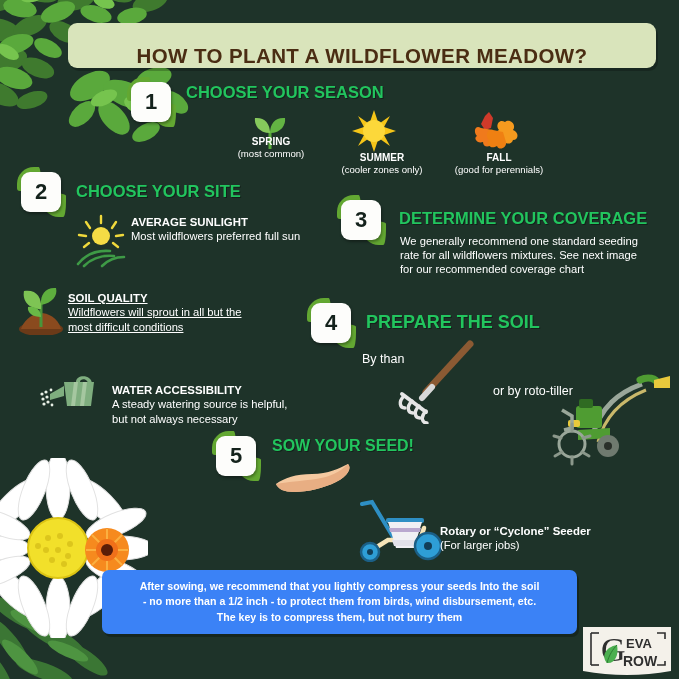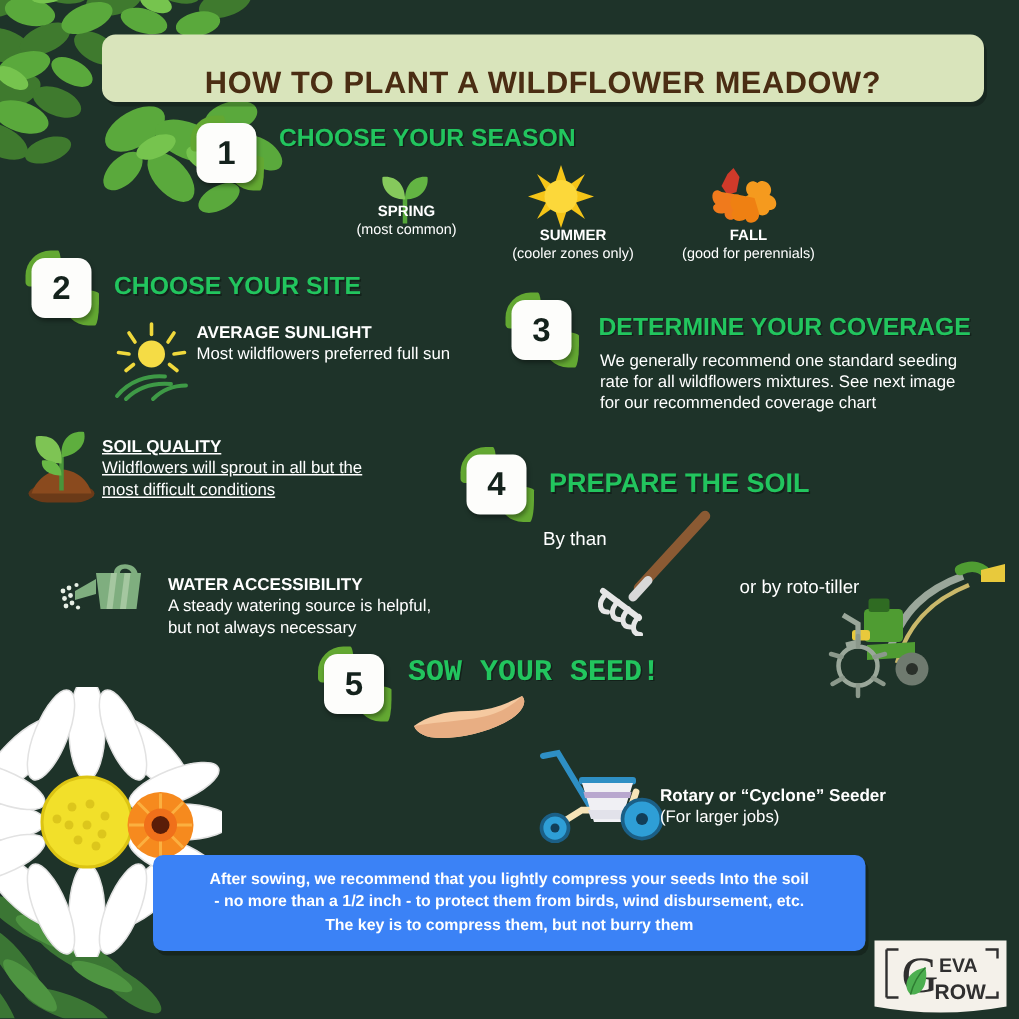--- a/index.html
+++ b/index.html
@@ -287,21 +287,21 @@
     <circle cx="60" cy="80" r="4" fill="#2a302a"></circle>
   </svg>
 
   <div class="badge" style="left:216px;top:436px;">
     <div class="leaf-a"></div>
     <div class="leaf-b"></div>
     <div class="card">
       <span class="num">5</span>
     </div>
   </div>
-  <div class="step-head" style="left:272px;top:437px;font-size:20px;font-family:Liberation Mono, monospace;">SOW YOUR SEED!</div>
+  <div class="step-head" style="left:272px;top:437px;font-size:16px;">SOW YOUR SEED!</div>
 
   <svg style="position:absolute;left:274px;top:462px;width:80px;height:34px;" viewBox="0 0 80 34">
     <path d="M2 22 C10 16 22 12 38 12 C54 12 66 6 74 2 C78 6 74 14 62 20 C50 26 34 30 20 30 C10 30 4 27 2 22Z" fill="#f5c9a0"></path>
     <path d="M2 22 C12 20 28 19 42 17 C56 15 66 10 74 2 C78 6 74 14 62 20 C50 26 34 30 20 30 C10 30 4 27 2 22Z" fill="#e8ae83"></path>
   </svg>
 
   <svg style="position:absolute;left:352px;top:496px;width:96px;height:66px;" viewBox="0 0 96 66">
     <path d="M10 8 L20 6 L44 46" stroke="#2e8fc4" stroke-width="4" fill="none" stroke-linecap="round"></path>
     <path d="M20 54 L36 44 L68 44 L72 32" stroke="#f6e4b8" stroke-width="4.5" fill="none" stroke-linecap="round"></path>
     <rect x="34" y="22" width="38" height="5" rx="2" fill="#2e8fc4"></rect>

